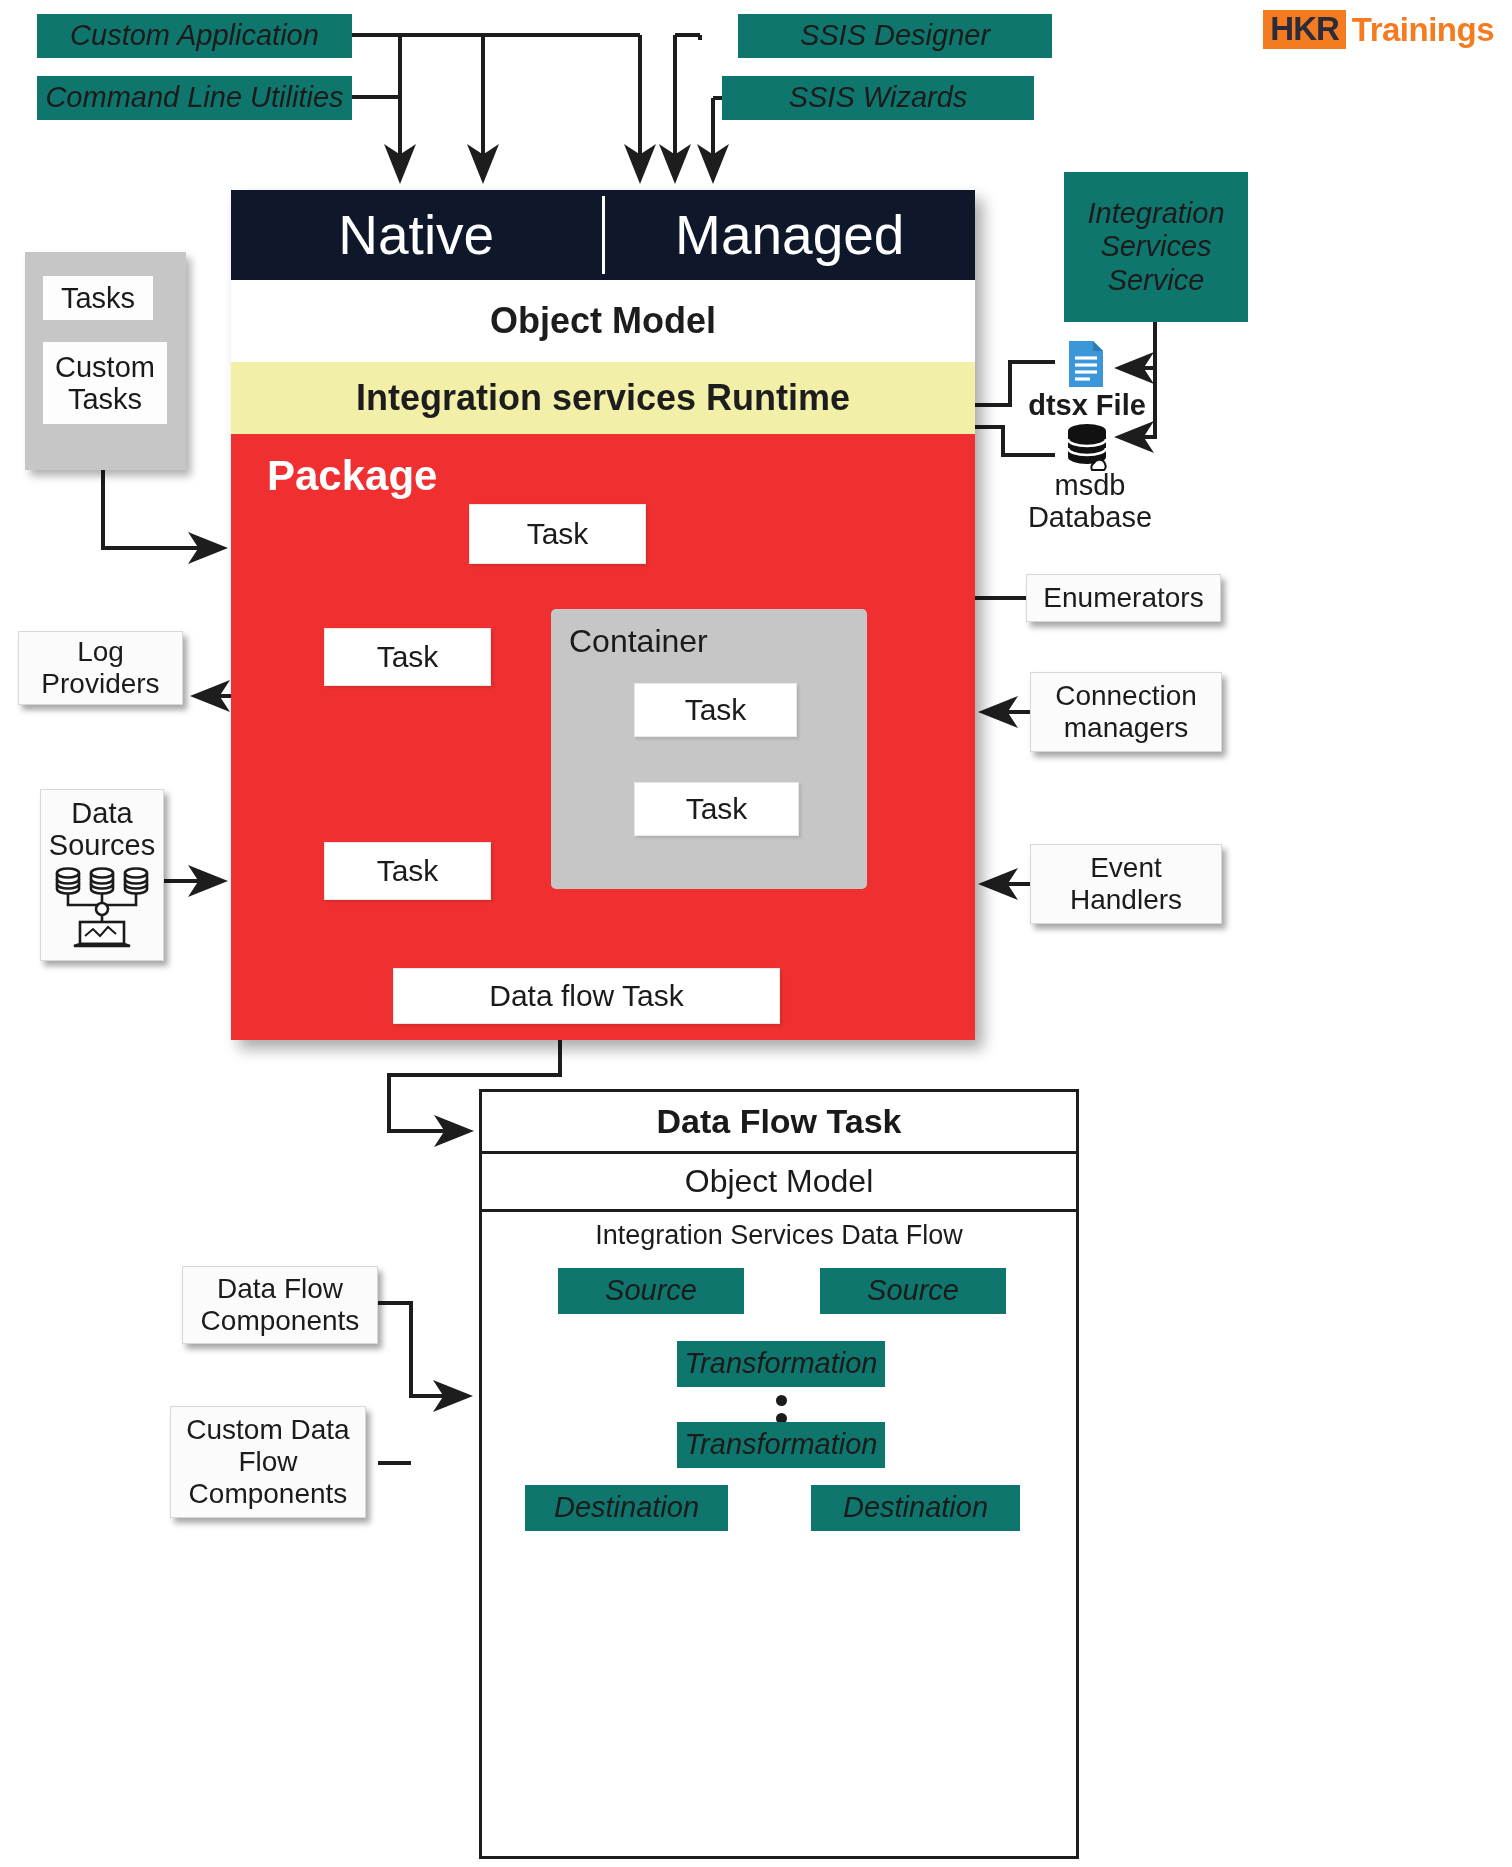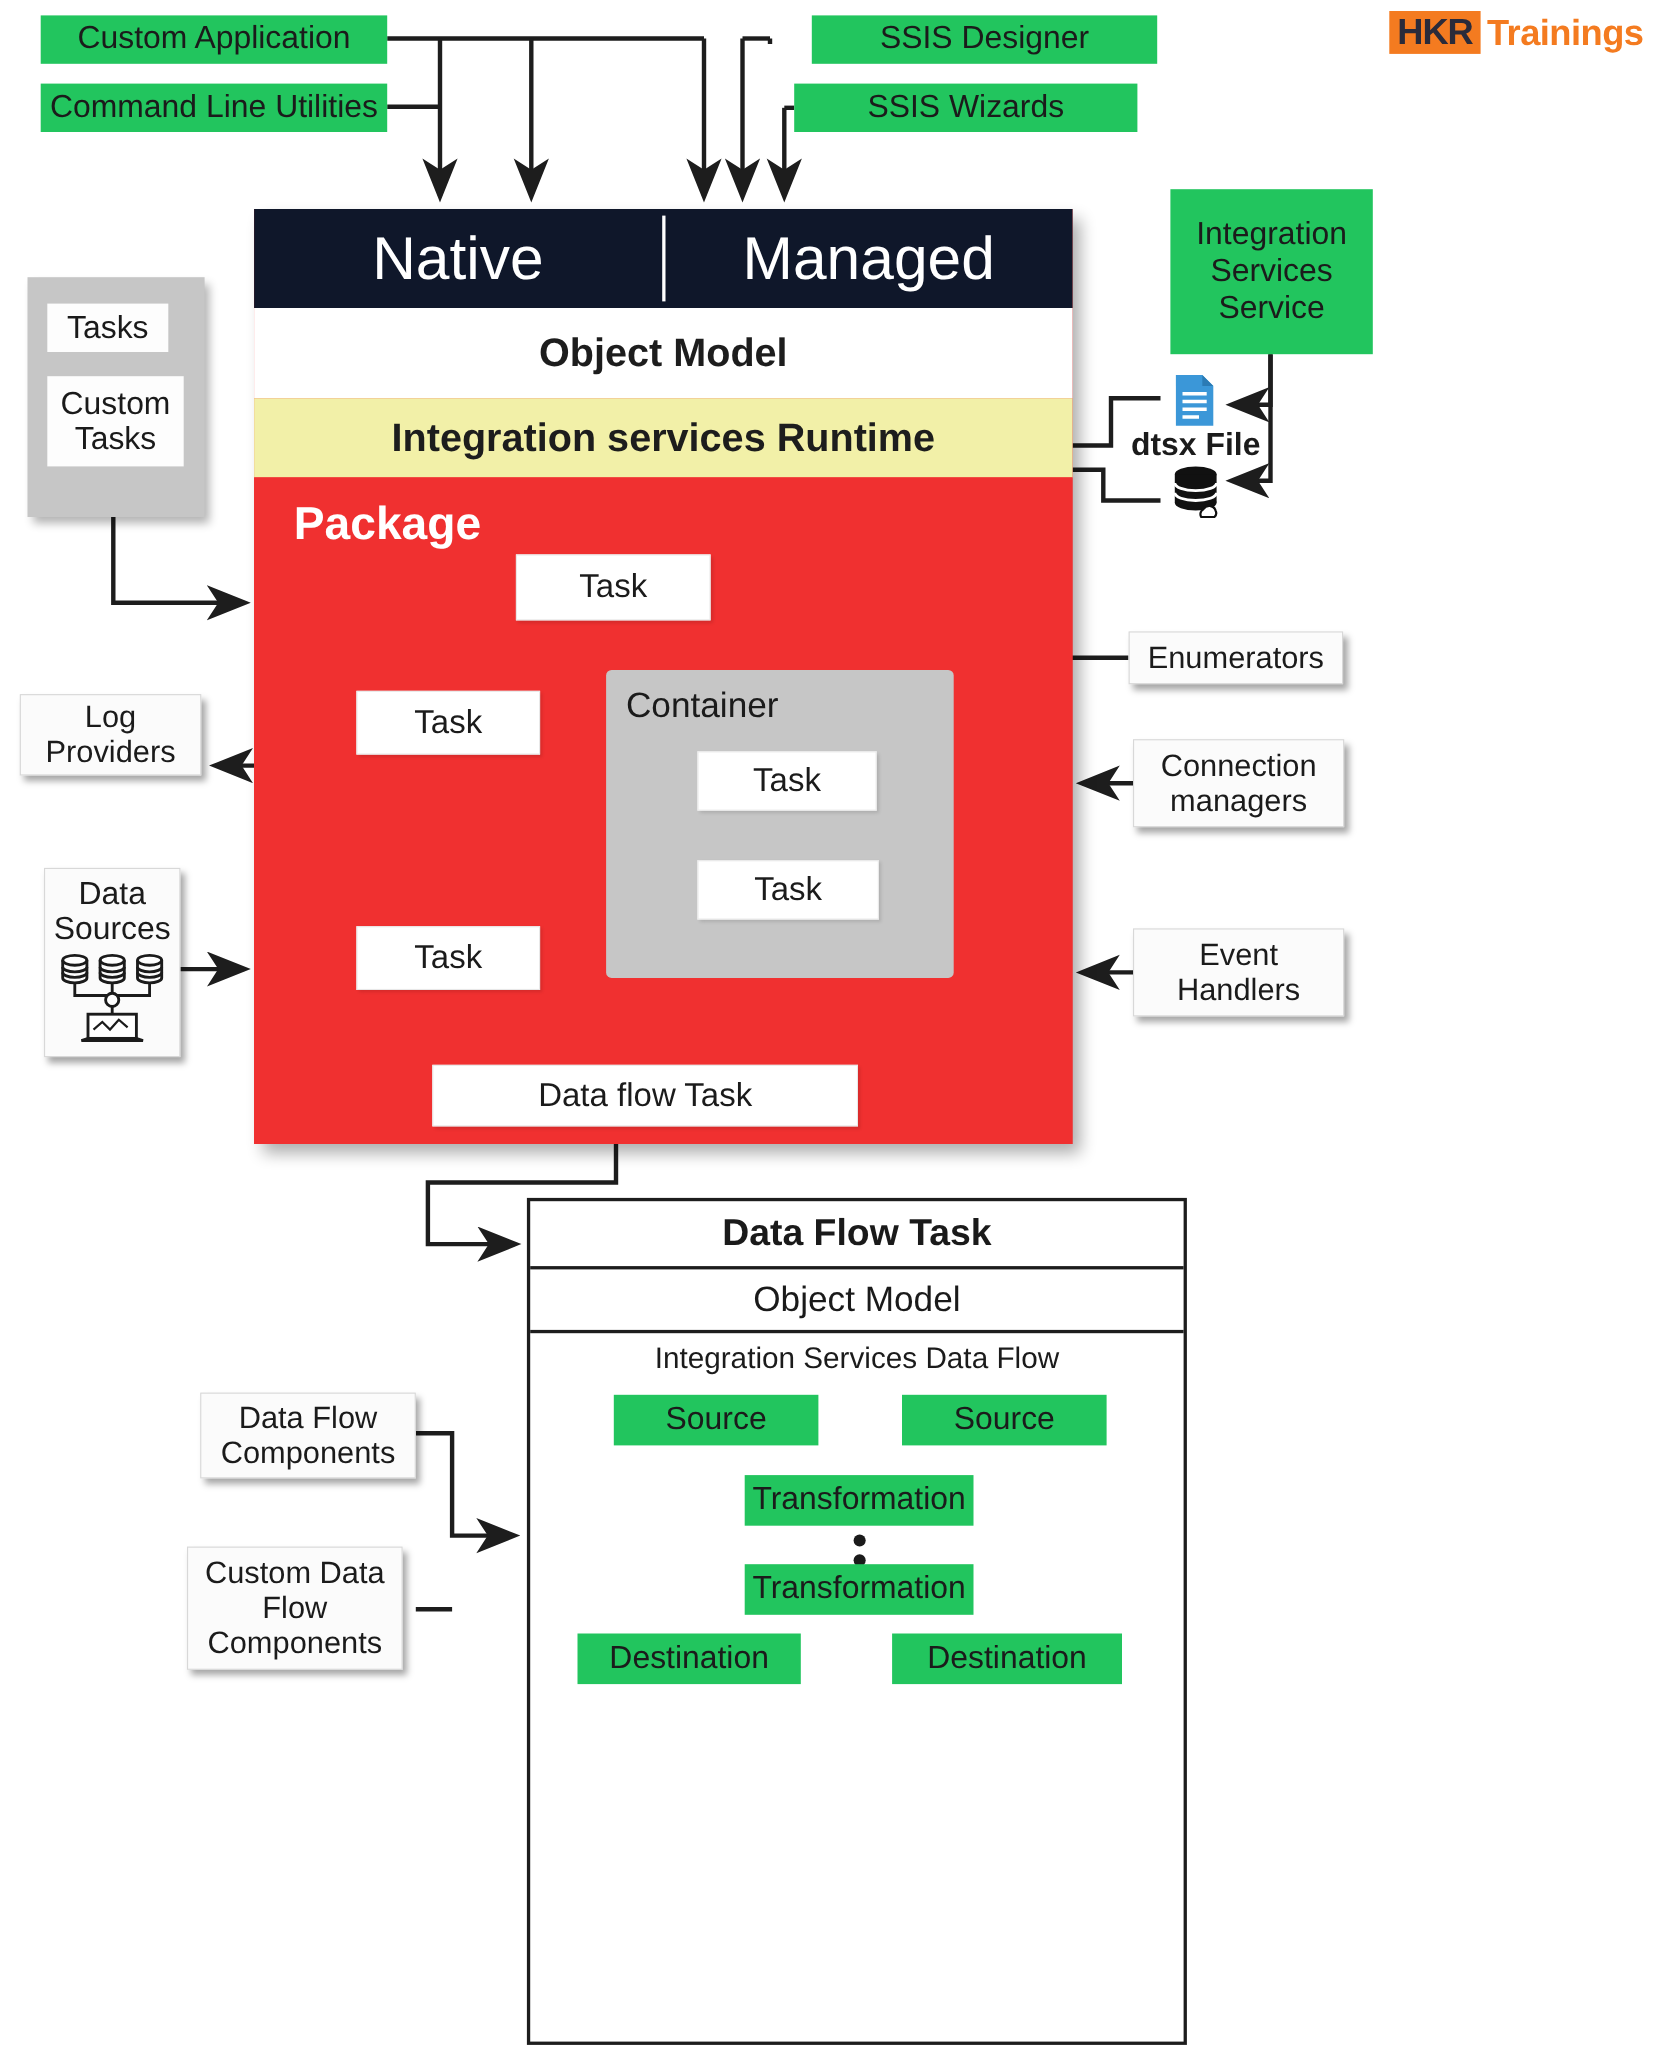--- a/index.html
+++ b/index.html
@@ -11,26 +11,27 @@
     position:relative;
     width:1512px;
     height:1867px;
     overflow:hidden;
     background:#ffffff;
   }
   .abs{position:absolute;box-sizing:border-box;}
 
   
   .teal-tag{
-    background:#22c55e;
+    background:#0f766e;
     color:#1b1b1b;
     display:flex;align-items:center;justify-content:center;
     text-align:center;
     font-size:29px;
     line-height:1.15;
+    font-style:italic;
   }
   .white-tag{
     background:#fbfbfb;
     border:1px solid #d8d8d8;
     box-shadow:4px 5px 6px rgba(0,0,0,.35);
     display:flex;align-items:center;justify-content:center;
     text-align:center;
     font-size:28px;
     line-height:1.15;
     color:#1b1b1b;
@@ -360,20 +361,21 @@
         <rect x="7" y="10" width="38" height="26"></rect>
         <ellipse cx="26" cy="36" rx="19" ry="7"></ellipse>
       </g>
       <g stroke="#ffffff" stroke-width="2.6" fill="none">
         <path d="M7,18 A19,7 0 0 0 45,18"></path>
         <path d="M7,27 A19,7 0 0 0 45,27"></path>
       </g>
       <path d="M33,42 a6,6 0 0 1 11,1 a5,5 0 0 1 -1,6 h-12 a5,5 0 0 1 2,-7 z" fill="#ffffff" stroke="#111111" stroke-width="2"></path>
     </svg>
   </div>
+  <div class="abs cap-label" style="left:1000px;top:470px;width:180px;">msdb Database</div>
 
   <div class="abs white-tag" style="left:1026px;top:574px;width:195px;height:48px;">
     <span>Enumerators</span>
   </div>
 
   <div class="abs white-tag" style="left:1030px;top:672px;width:192px;height:80px;">
     <span>Connection managers</span>
   </div>
 
   <div class="abs white-tag" style="left:1030px;top:844px;width:192px;height:80px;">

